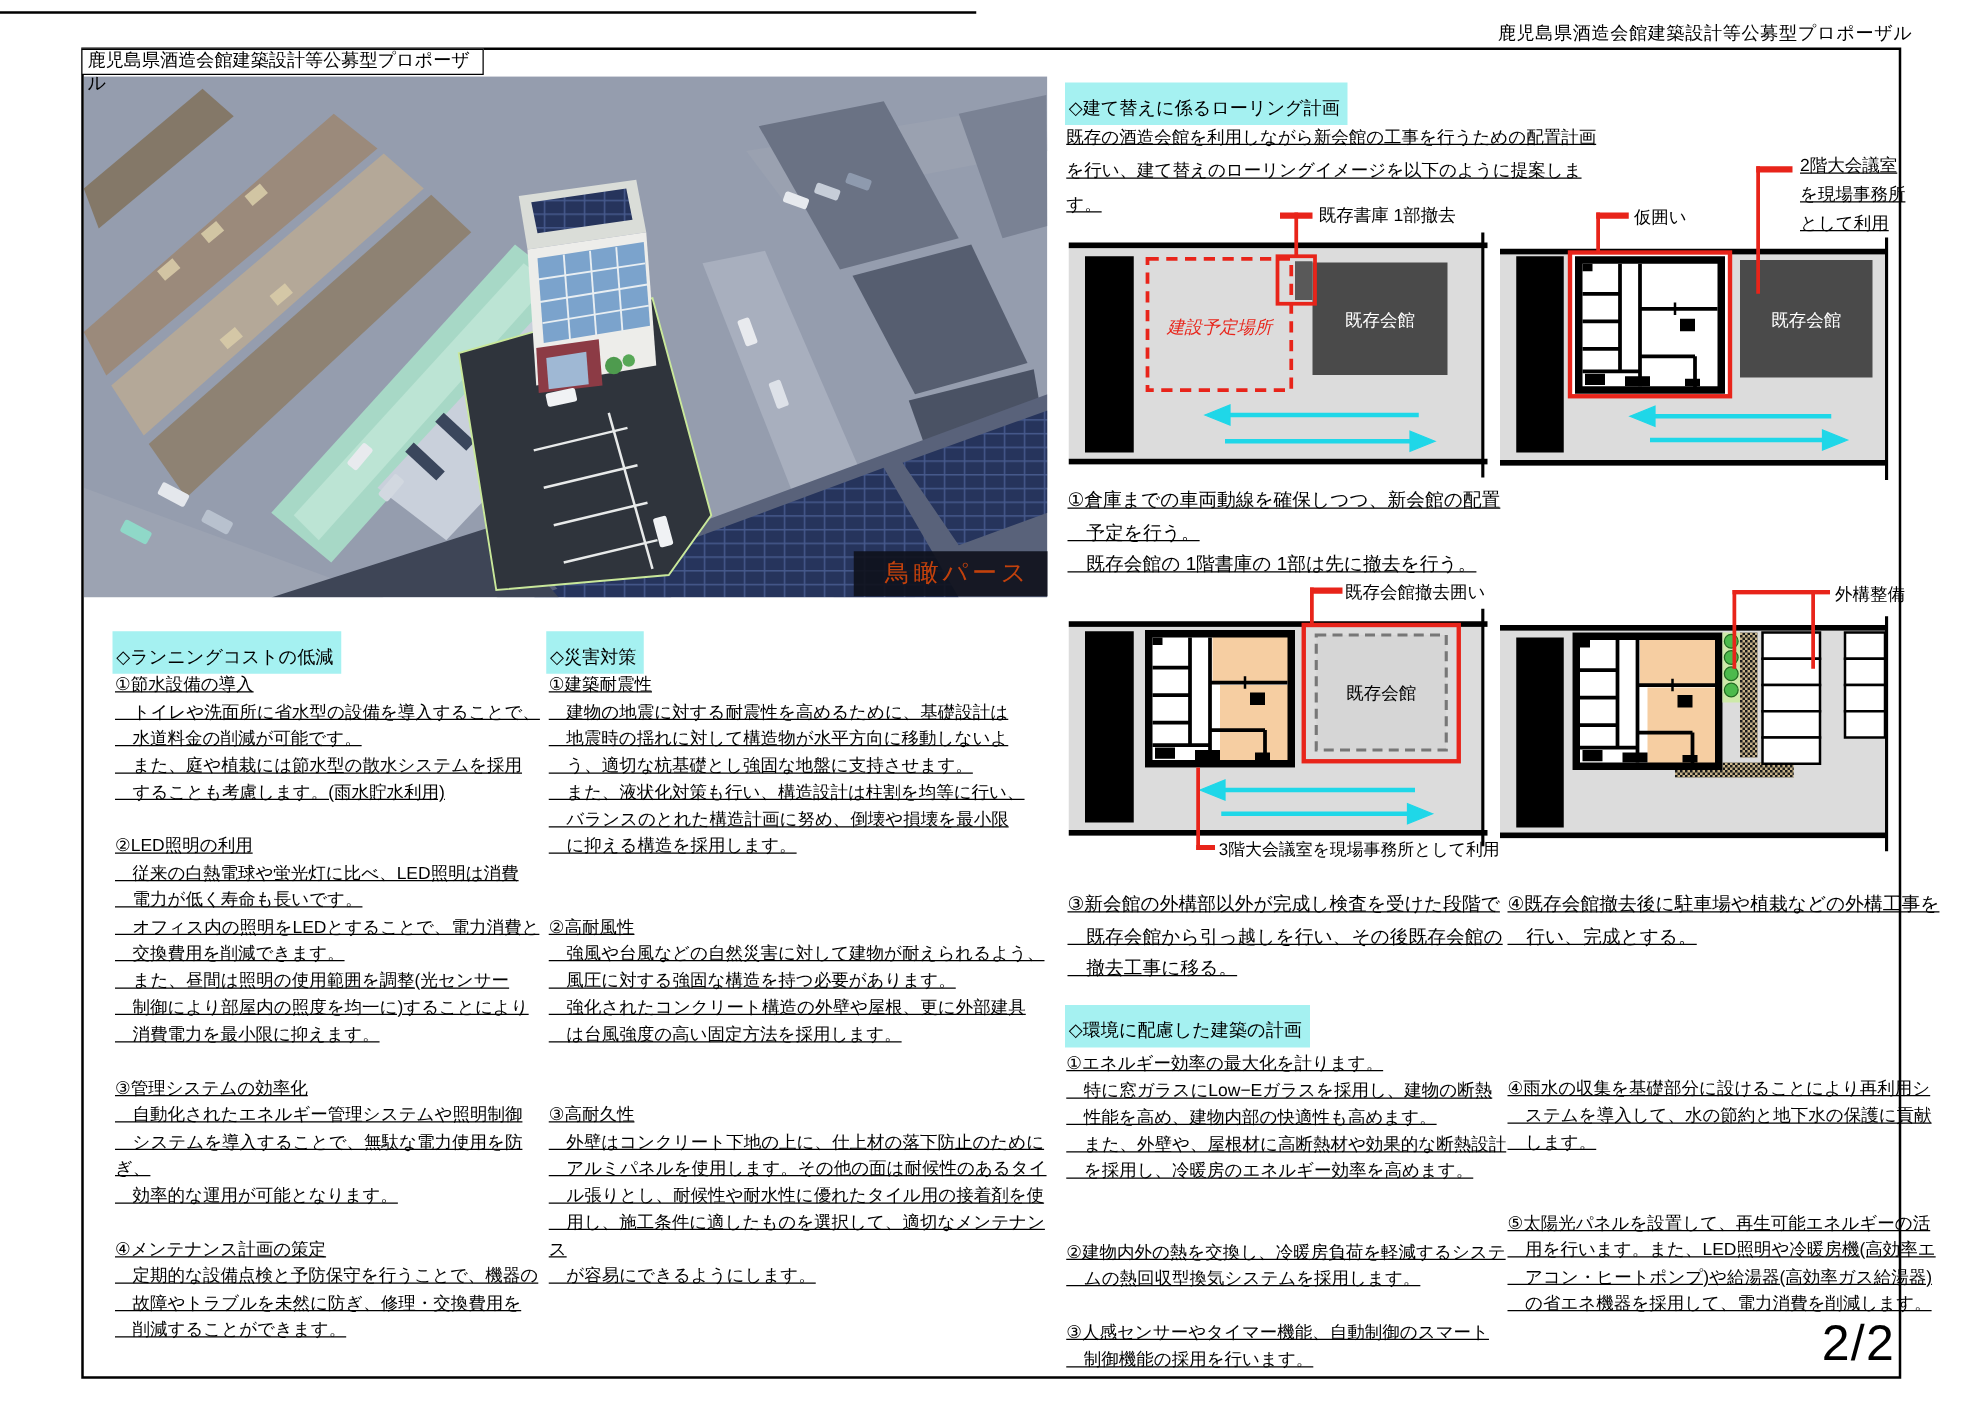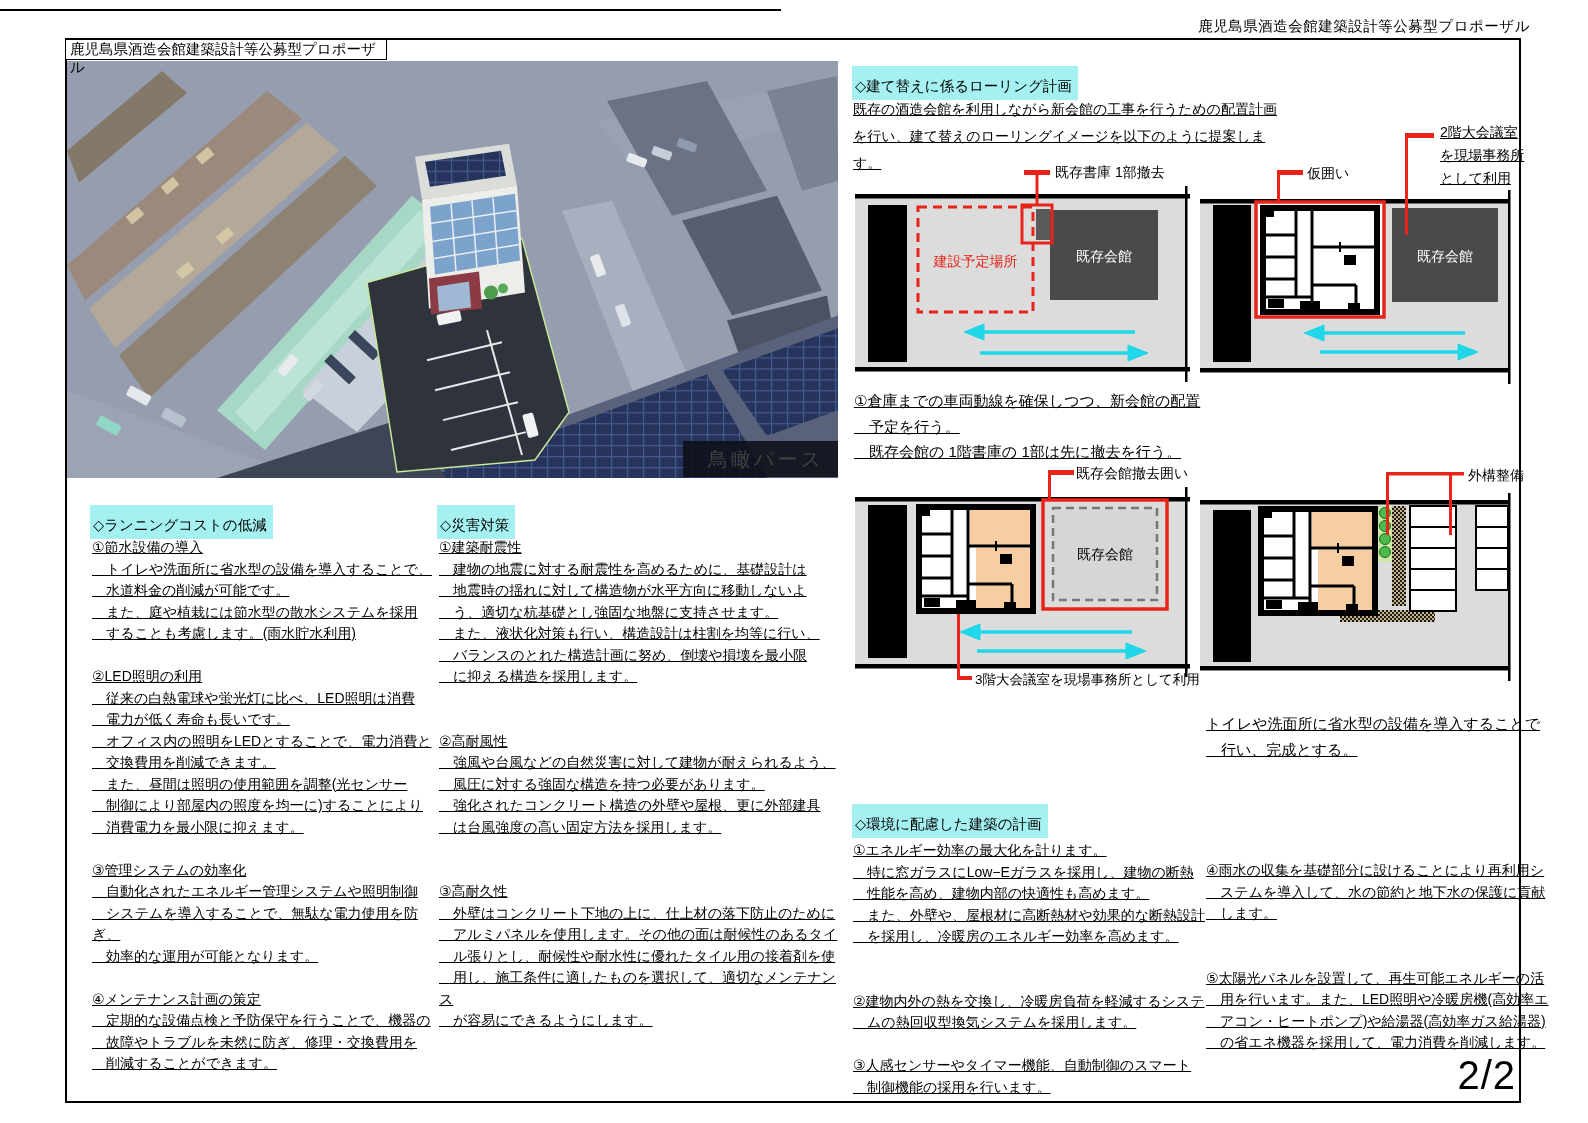--- a/index.html
+++ b/index.html
@@ -7,30 +7,30 @@
             font-family:"Liberation Sans","DejaVu Sans",sans-serif; color:#000; }
   .abs { position:absolute; }
   .topline { left:0; top:9px; width:781px; height:2px; background:#000; }
   .hdr-right { top:17px; right:58px; font-size:14.5px; letter-spacing:0.5px; }
   .frame { left:65px; top:38px; width:1456px; height:1065px; border:2px solid #000; box-sizing:border-box; z-index:9; pointer-events:none; }
   .board-title { left:65px; top:39px; width:322px; height:21px; border:1.5px solid #000; box-sizing:border-box;
                  background:#fff; font-size:14.5px; line-height:18px; padding-left:4px; z-index:11; }
   .photo { left:67px; top:61px; width:771px; height:417px; overflow:hidden; }
   .photo svg { display:block; }
   .photo-cap { position:absolute; left:616px; top:380px; width:166px; height:36px; background:rgba(14,17,27,0.9);
-               color:#404040; font-size:20px; letter-spacing:3px; text-align:center; line-height:36px; }
+               color:#c2410c; font-size:20px; letter-spacing:3px; text-align:center; line-height:36px; }
   .sec-head { display:inline-block; background:#A5F1F1; font-size:14.5px; padding:11px 6px 4px 3px; white-space:nowrap; }
   .txt { white-space:pre-line;text-decoration:underline; }
   .body-s { font-size:14px; line-height:21.5px; }
   .cap { font-size:15px; line-height:25.5px; }
   .intro { font-size:14px; line-height:27px; }
   .diag { position:absolute; }
   .diag svg { position:absolute; left:0; top:0; }
   .lbl { position:absolute; font-size:14px; white-space:pre-line; line-height:23px; }
-  .lbl-red { color:#E8241A; }
+  .lbl-red { color:#E8241A;font-style:italic; }
   .lbl-w { color:#fff; }
   .lbl-c { text-align:center; }
   .pagenum { right:72px; bottom:25px; font-size:40px; letter-spacing:1px; }
 </style>
 </head>
 <body>
 
 <svg width="0" height="0" style="position:absolute" aria-hidden="true">
   <defs>
     <pattern id="hatch" width="4" height="4" patternUnits="userSpaceOnUse">
@@ -238,20 +238,23 @@
         <line x1="125" y1="193" x2="278" y2="193" stroke-width="3.5"></line>
         <polygon points="294,193 274,185 274,201"></polygon>
       </g>
       <rect x="105" y="156" width="3" height="66" fill="#E8241A"></rect>
       <rect x="105" y="218" width="15" height="4" fill="#E8241A"></rect>
     </svg>
     <div class="lbl" style="left:224px;top:4px">既存会館撤去囲い</div>
     <div class="lbl lbl-c" style="left:201px;top:85px;width:104px">既存会館</div>
     <div class="lbl" style="left:123px;top:210px;font-size:13.5px">3階大会議室を現場事務所として利用</div>
   </div>
+  <div class="abs txt cap" style="left:854px;top:711px;width:352px">③新会館の外構部以外が完成し検査を受けた段階で
+　既存会館から引っ越しを行い、その後既存会館の
+　撤去工事に移る。</div>
 
   <div class="diag" style="left:1200px;top:460px;width:345px;height:250px">
     <svg viewBox="0 0 345 250" width="345" height="250">
       <rect x="0" y="44" width="310" height="162" fill="#DCDCDC"></rect>
       <rect x="0" y="40" width="310" height="4.5" fill="#000"></rect>
       <rect x="0" y="206" width="310" height="4.5" fill="#000"></rect>
       <rect x="308" y="33" width="2.5" height="188" fill="#000"></rect>
       <rect x="13" y="50" width="38" height="152" fill="#000"></rect>
       <rect x="140" y="150" width="95" height="12" fill="url(#hatch)"></rect>
       <rect x="192" y="46" width="14" height="100" fill="url(#hatch)"></rect>
@@ -273,21 +276,21 @@
         <rect x="276" y="67" width="32" height="21"></rect>
         <rect x="276" y="88" width="32" height="21"></rect>
         <rect x="276" y="109" width="32" height="21"></rect>
       </g>
       <rect x="186" y="12" width="78" height="3.5" fill="#E8241A"></rect>
       <rect x="186" y="12" width="3" height="63" fill="#E8241A"></rect>
       <rect x="249" y="12" width="3" height="63" fill="#E8241A"></rect>
     </svg>
     <div class="lbl" style="left:268px;top:4px">外構整備</div>
   </div>
-  <div class="abs txt cap" style="left:1206px;top:711px;width:382px">トイレや洗面所に省水型の設備を導入することで
+  <div class="abs txt cap" style="left:1206px;top:711px;width:382px">④既存会館撤去後に駐車場や植栽などの外構工事を
 　行い、完成とする。</div>
 
   <div class="abs sec-head" style="left:852px;top:804px">◇環境に配慮した建築の計画</div>
   <div class="abs txt body-s" style="left:853px;top:840px;width:365px">①エネルギー効率の最大化を計ります。
 　特に窓ガラスにLow−Eガラスを採用し、建物の断熱
 　性能を高め、建物内部の快適性も高めます。
 　また、外壁や、屋根材に高断熱材や効果的な断熱設計
 　を採用し、冷暖房のエネルギー効率を高めます。
 
 

